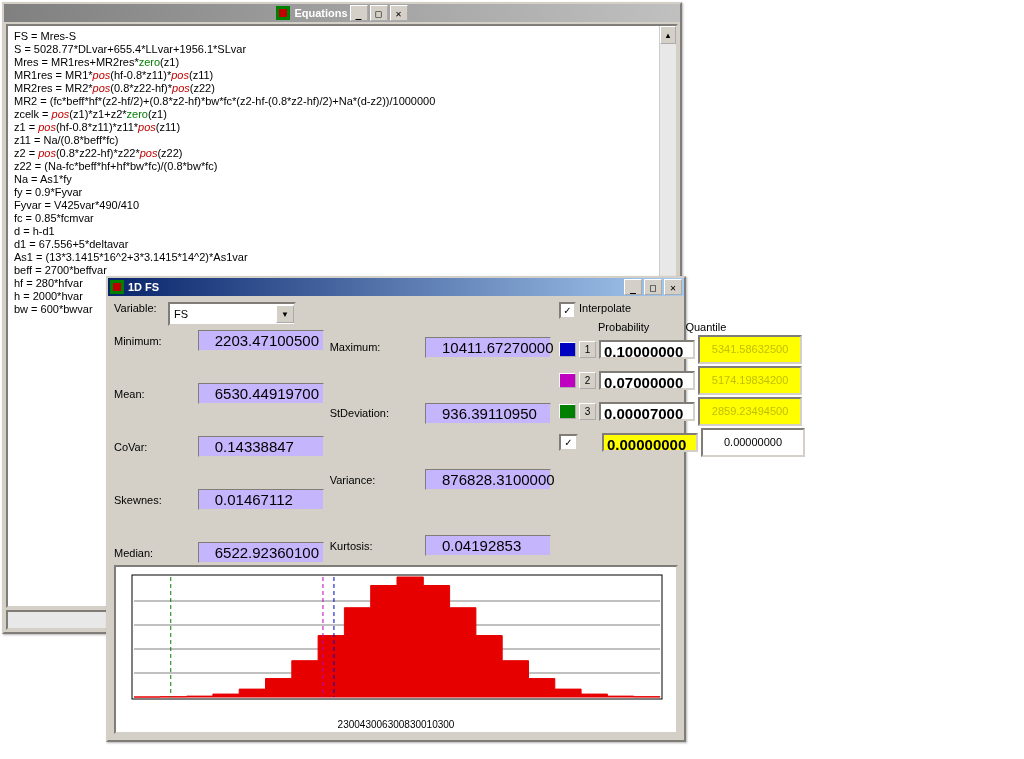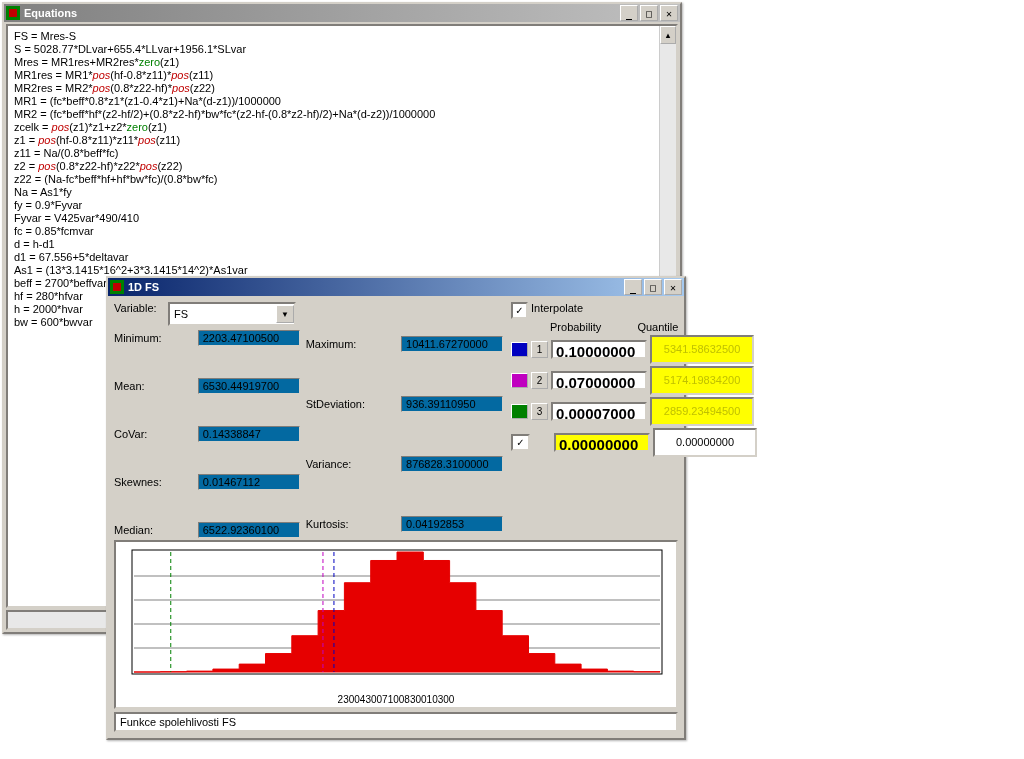--- a/index.html
+++ b/index.html
@@ -25,20 +25,21 @@
     justify-content: space-between;
     height: 18px;
     padding: 0 2px;
     background: linear-gradient(to right, #08246b, #a6caf0);
     color: #fff;
     font-weight: bold;
     font-size: 11px;
   }
   .titlebar.inactive {
     background: linear-gradient(to right, #808080, #c0c0c0);
+    justify-content: center;
   }
   .title-left {
     display: flex;
     align-items: center;
     gap: 4px;
   }
   .title-icon {
     width: 14px;
     height: 14px;
     display: flex;
@@ -143,25 +144,25 @@
   .stats-col {
     display: grid;
     grid-template-columns: auto auto;
     column-gap: 2px;
     row-gap: 1px;
     align-items: center;
     gap: 32px;
   }
   .stat-label { padding-right: 4px; }
   .stat-val {
-    background: #0369a1;
+    background: #c4b5fd;
     border: 1px inset #d4d0c8;
-    padding: 1px 4px;
+    padding: 1px 16px;
     min-width: 92px;
-    font-size: 11px;
+    font-size: 15px;
   }
   .right-panel {
     margin-left: auto;
     padding-left: 8px;
   }
   .chkbox {
     width: 13px;
     height: 13px;
     border: 2px inset #d4d0c8;
     background: #fff;
@@ -253,21 +254,20 @@
       <div class="winbtn">✕</div>
     </div>
   </div>
   <div id="eq-body">
     <div id="eq-lines">
         <div class="eqline">FS = Mres-S</div>
         <div class="eqline">S = 5028.77*DLvar+655.4*LLvar+1956.1*SLvar</div>
         <div class="eqline">Mres = MR1res+MR2res*<span class="eq-zero">zero</span>(z1)</div>
         <div class="eqline">MR1res = MR1*<span class="eq-pos">pos</span>(hf-0.8*z11)*<span class="eq-pos">pos</span>(z11)</div>
         <div class="eqline">MR2res = MR2*<span class="eq-pos">pos</span>(0.8*z22-hf)*<span class="eq-pos">pos</span>(z22)</div>
-        <div class="eqline">MR1 = (fc*beff*0.8*z1*(z1-0.4*z1)+Na*(d-z1))/1000000</div>
         <div class="eqline">MR2 = (fc*beff*hf*(z2-hf/2)+(0.8*z2-hf)*bw*fc*(z2-hf-(0.8*z2-hf)/2)+Na*(d-z2))/1000000</div>
         <div class="eqline">zcelk = <span class="eq-pos">pos</span>(z1)*z1+z2*<span class="eq-zero">zero</span>(z1)</div>
         <div class="eqline">z1 = <span class="eq-pos">pos</span>(hf-0.8*z11)*z11*<span class="eq-pos">pos</span>(z11)</div>
         <div class="eqline">z11 = Na/(0.8*beff*fc)</div>
         <div class="eqline">z2 = <span class="eq-pos">pos</span>(0.8*z22-hf)*z22*<span class="eq-pos">pos</span>(z22)</div>
         <div class="eqline">z22 = (Na-fc*beff*hf+hf*bw*fc)/(0.8*bw*fc)</div>
         <div class="eqline">Na = As1*fy</div>
         <div class="eqline">fy = 0.9*Fyvar</div>
         <div class="eqline">Fyvar = V425var*490/410</div>
         <div class="eqline">fc = 0.85*fcmvar</div>
@@ -388,20 +388,19 @@
           <line x1="10" x2="536" y1="76" y2="76" stroke="#000" stroke-width="0.5"></line>
           <line x1="10" x2="536" y1="100" y2="100" stroke="#000" stroke-width="0.5"></line>
           <path d="M 10 124 L 10 124 L 36.3 124 L 36.3 123.70731707317073 L 62.6 123.70731707317073 L 62.6 123.1219512195122 L 88.89999999999999 123.1219512195122 L 88.89999999999999 121.07317073170732 L 115.2 121.07317073170732 L 115.2 116.09756097560975 L 141.5 116.09756097560975 L 141.5 105.5609756097561 L 167.79999999999998 105.5609756097561 L 167.79999999999998 87.70731707317074 L 194.1 87.70731707317074 L 194.1 62.536585365853654 L 220.4 62.536585365853654 L 220.4 34.73170731707317 L 246.70000000000002 34.73170731707317 L 246.70000000000002 12.487804878048777 L 273 12.487804878048777 L 273 4 L 299.3 4 L 299.3 12.487804878048777 L 325.59999999999997 12.487804878048777 L 325.59999999999997 34.73170731707317 L 351.90000000000003 34.73170731707317 L 351.90000000000003 62.536585365853654 L 378.2 62.536585365853654 L 378.2 87.70731707317074 L 404.5 87.70731707317074 L 404.5 105.5609756097561 L 430.8 105.5609756097561 L 430.8 116.09756097560975 L 457.09999999999997 116.09756097560975 L 457.09999999999997 121.07317073170732 L 483.40000000000003 121.07317073170732 L 483.40000000000003 123.1219512195122 L 509.7 123.1219512195122 L 509.7 123.70731707317073 L 536 123.70731707317073 L 536 124 L 536 124 Z" fill="#e60000" stroke="#e60000"></path>
           <line x1="46.754250000000006" x2="46.754250000000006" y1="4" y2="124" stroke="#008000" stroke-width="1" stroke-dasharray="4 3"></line>
           <line x1="198.96550000000002" x2="198.96550000000002" y1="4" y2="124" stroke="#c000c0" stroke-width="1" stroke-dasharray="4 3"></line>
           <line x1="209.94575" x2="209.94575" y1="4" y2="124" stroke="#0000c0" stroke-width="1" stroke-dasharray="4 3"></line>
         </svg>
       <div class="axis-row" id="axis-row">
           <span>2300</span>
           <span>4300</span>
-          <span>7100</span>
+          <span>6300</span>
           <span>8300</span>
           <span>10300</span>
         </div>
     </div>
-    <div class="status-input">Funkce spolehlivosti FS</div>
   </div>
 </div>
 
 </body></html>

